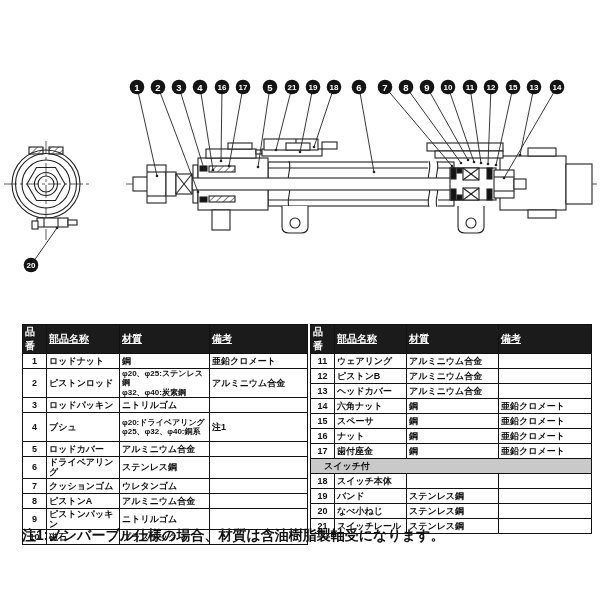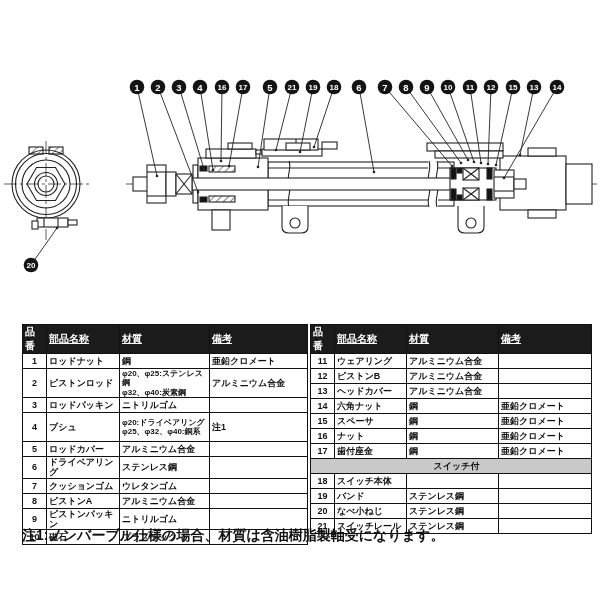--- a/index.html
+++ b/index.html
@@ -15,21 +15,21 @@
   .note-top{position:absolute;left:10px;top:306px;font-size:11px;font-weight:bold;color:#111;letter-spacing:0;}
   table{border-collapse:collapse;position:absolute;table-layout:fixed;background:#fff;}
   #left-table{left:22px;top:324px;width:285px;}
   #right-table{left:310px;top:324px;width:281px;}
   th,td{border:1px solid #111;font-weight:bold;color:#111;padding:0 2px;overflow:hidden;vertical-align:middle;}
   th{background:var(--header-bg);color:var(--header-fg);text-align:left;height:14px;font-size:10px;}
   th+th{border-left:1px solid #fca5a5;text-decoration:underline;}
   td{height:14px;font-size:9px;white-space:pre-line;line-height:1.15;}
   tr.tall td{height:28px;}
   td.num{text-align:center;padding:0;}
-  td.section{background:var(--section-bg);text-align:center;padding-left:13px;}
+  td.section{background:var(--section-bg);text-align:left;padding-left:13px;}
   td.mat-small{font-size:8px;}
   .note-foot{position:absolute;left:22px;top:527px;font-size:14px;font-weight:bold;color:#111;}
 </style>
 </head>
 <body>
 
 <div id="canvas">
 
   <svg id="drawing" width="600" height="305" viewBox="0 0 600 305">
     <defs>

